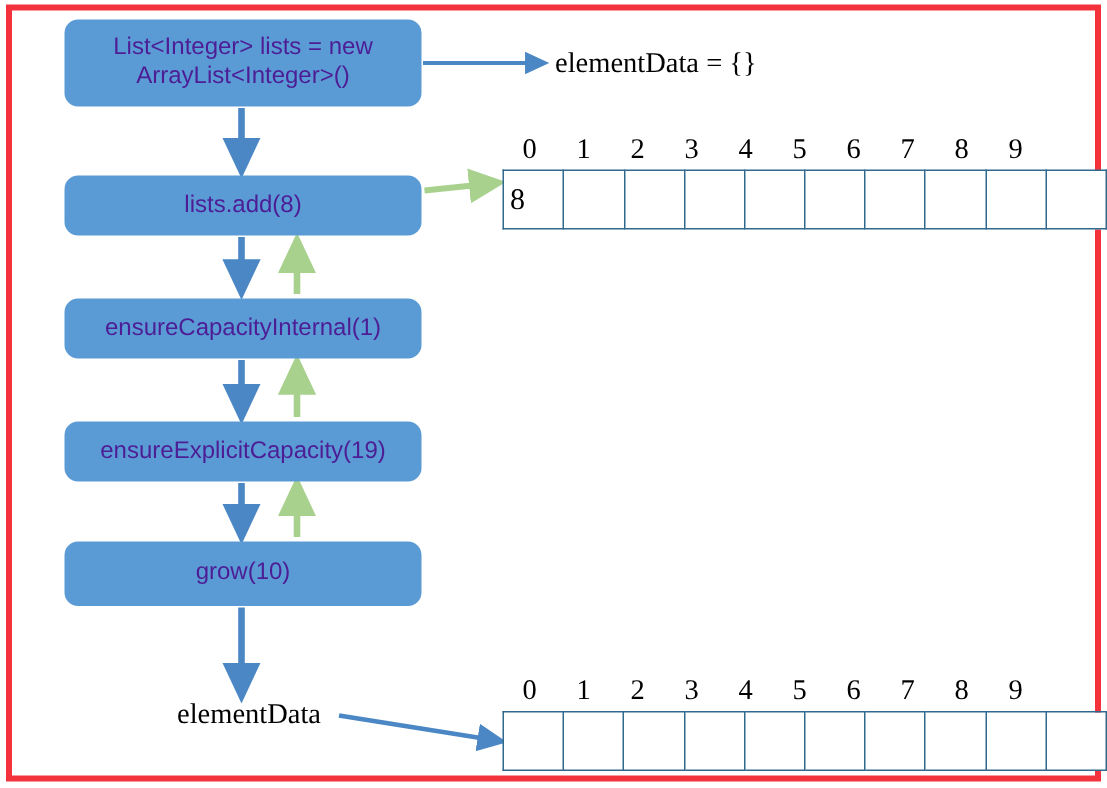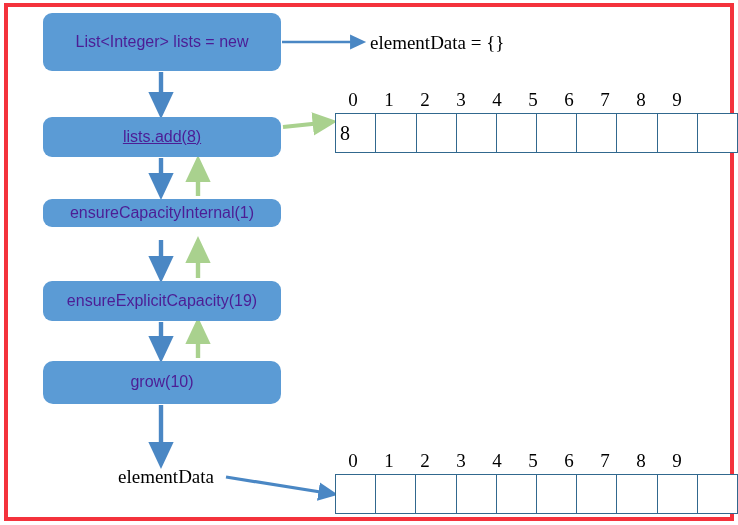--- a/index.html
+++ b/index.html
@@ -144,30 +144,31 @@
     </g>
 
     <g>
       <line x1="226" y1="477" x2="333" y2="494" stroke="#4a87c4" stroke-width="3.2" marker-end="url(#blueHead)"></line>
     </g>
   </svg>
 
   <div class="proc-box" style="left:43px; top:13px; width:238px; height:58px;">
     <span>
       <span>List&lt;Integer&gt; lists = new</span><br>
+      <span>ArrayList&lt;Integer&gt;()</span>
     </span>
   </div>
 
-  <div class="proc-box" style="left:43px; top:117px; width:238px; height:40px;text-decoration:underline;">lists.add(8)</div>
-
-  <div class="proc-box" style="left:43px; top:199px; width:238px; height:28px;text-align:center;">ensureCapacityInternal(1)</div>
+  <div class="proc-box" style="left:43px; top:117px; width:238px; height:40px;">lists.add(8)</div>
+
+  <div class="proc-box" style="left:43px; top:199px; width:238px; height:40px;text-align:center;">ensureCapacityInternal(1)</div>
 
   <div class="proc-box" style="left:43px; top:281px; width:238px; height:40px;">ensureExplicitCapacity(19)</div>
 
-  <div class="proc-box" style="left:43px; top:361px; width:238px; height:43px;border-radius:10px;">grow(10)</div>
+  <div class="proc-box" style="left:43px; top:361px; width:238px; height:43px;">grow(10)</div>
 
   <div class="plain-label" style="left:118px; top:466px;">elementData</div>
 
   <div class="plain-label" style="left:370px; top:32px;">elementData = {}</div>
 
   <div class="idx-row" style="left:335px; top:89px;">
     <span class="idx-cell">0</span>
     <span class="idx-cell">1</span>
     <span class="idx-cell">2</span>
     <span class="idx-cell">3</span>

